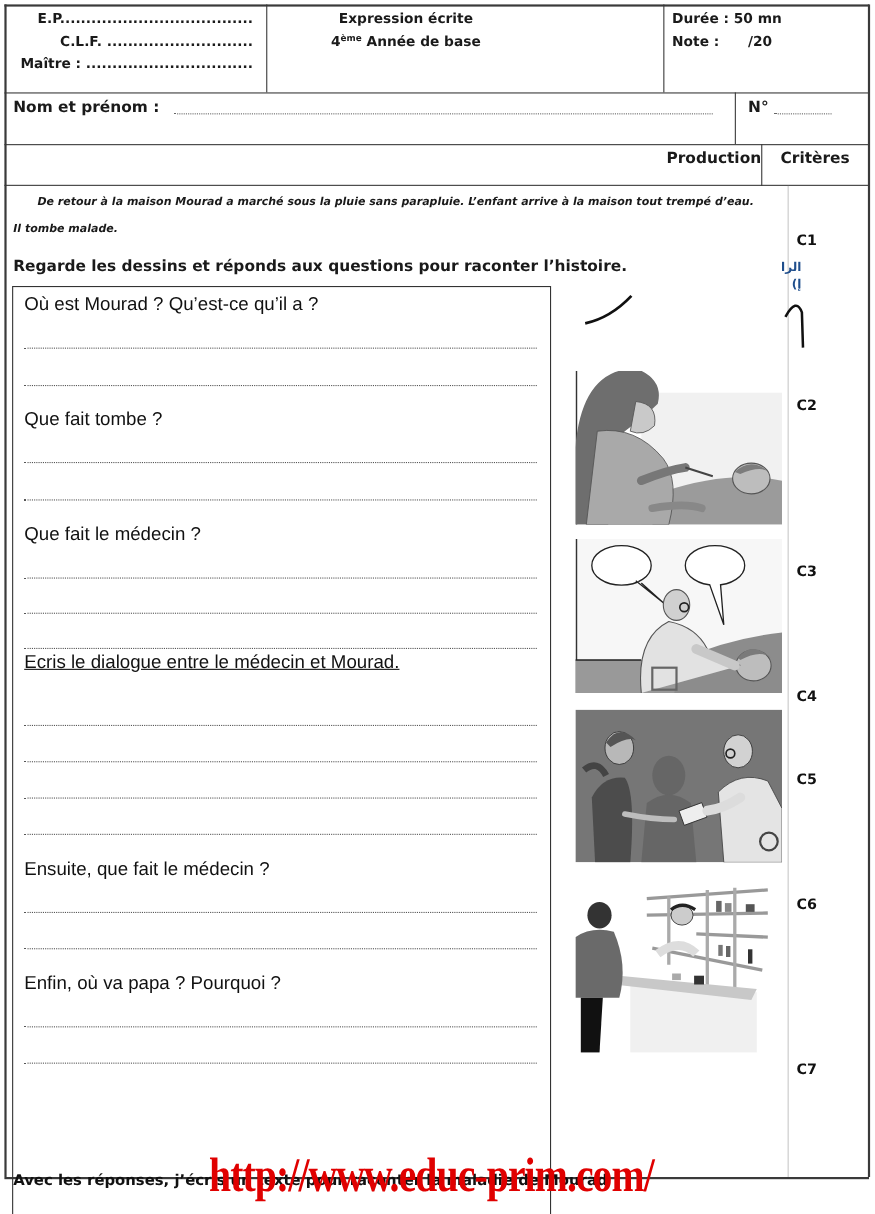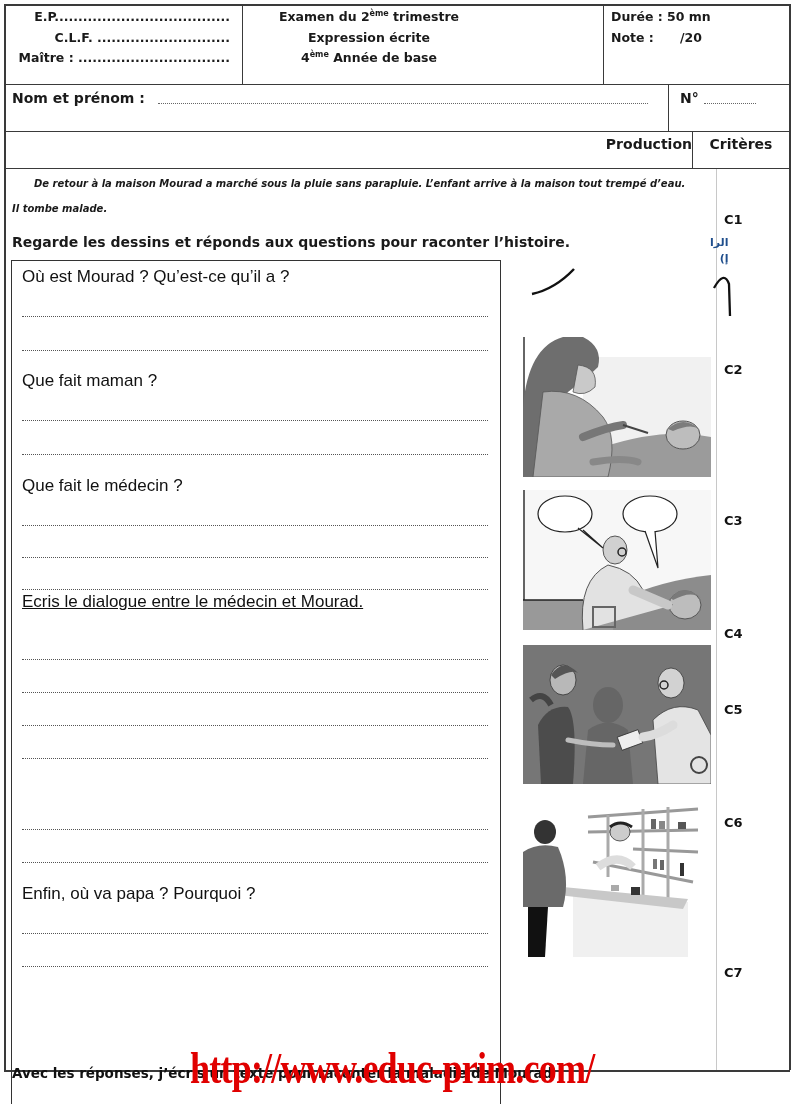--- a/index.html
+++ b/index.html
@@ -38,23 +38,20 @@
 <div class="line" style="left:4px;top:168px;width:786px;height:1.2px;"></div>
 <div class="line light" style="left:716px;top:169px;width:1px;height:901px;"></div>
 
 <div class="abs hdr-txt" style="left:14px;top:7px;width:220px;text-align:right;line-height:20.5px;">
   <div style="text-align:right;padding-right:4px;">E.P.....................................</div>
   <div style="text-align:right;padding-right:4px;">C.L.F. ............................</div>
   <div style="text-align:right;padding-right:4px;">Maître : ................................</div>
 </div>
 
 <div class="abs hdr-txt" style="left:243px;top:7px;width:252px;line-height:20.5px;text-align:center;">
-  <div>
-    <span>Examen du 2</span><sup>ème</sup><span> trimestre</span>
-  </div>
   <div>Expression écrite</div>
   <div>
     <span>4</span><sup>ème</sup><span> Année de base</span>
   </div>
 </div>
 
 <div class="abs hdr-txt" style="left:611px;top:7px;line-height:20.5px;">
   <div>Durée : 50 mn</div>
   <div style="white-space:pre;">Note :      /20</div>
 </div>
@@ -69,35 +66,36 @@
 
 <div class="abs story" style="left:12px;top:171px;width:680px;text-indent:22px;">De retour à la maison Mourad a marché sous la pluie sans parapluie. L’enfant arrive à la maison tout trempé d’eau. Il  tombe malade.</div>
 
 <div class="abs instr" style="left:12px;top:234px;">Regarde les dessins et réponds aux questions pour raconter l’histoire.</div>
 
 <div class="qbox">
   <div class="q" style="top:6px;">Où est Mourad ?   Qu’est-ce qu’il a ?</div>
   <div class="ans" style="top:55px;"></div>
   <div class="ans" style="top:89px;"></div>
 
-  <div class="q" style="top:110px;">Que fait maman ?</div>
+  <div class="q" style="top:110px;">Que fait tombe ?</div>
   <div class="ans" style="top:159px;"></div>
   <div class="ans" style="top:193px;"></div>
 
   <div class="q" style="top:215px;">Que fait le médecin ?</div>
   <div class="ans" style="top:264px;"></div>
   <div class="ans" style="top:296px;"></div>
   <div class="ans" style="top:328px;"></div>
 
   <div class="q" style="top:331px;text-decoration:underline;">Ecris le dialogue entre le médecin et Mourad.</div>
   <div class="ans" style="top:398px;"></div>
   <div class="ans" style="top:431px;"></div>
   <div class="ans" style="top:464px;"></div>
   <div class="ans" style="top:497px;"></div>
 
+  <div class="q" style="top:519px;">Ensuite, que fait le médecin ?</div>
   <div class="ans" style="top:568px;"></div>
   <div class="ans" style="top:601px;"></div>
 
   <div class="q" style="top:623px;">Enfin, où va papa ? Pourquoi ?</div>
   <div class="ans" style="top:672px;"></div>
   <div class="ans" style="top:705px;"></div>
 </div>
 
 <svg class="abs" style="left:530px;top:265px;" width="50" height="32" viewBox="0 0 50 32">
   <path d="M2 29 Q 25 24 44 4" stroke="#111" stroke-width="2.5" fill="none"></path>

